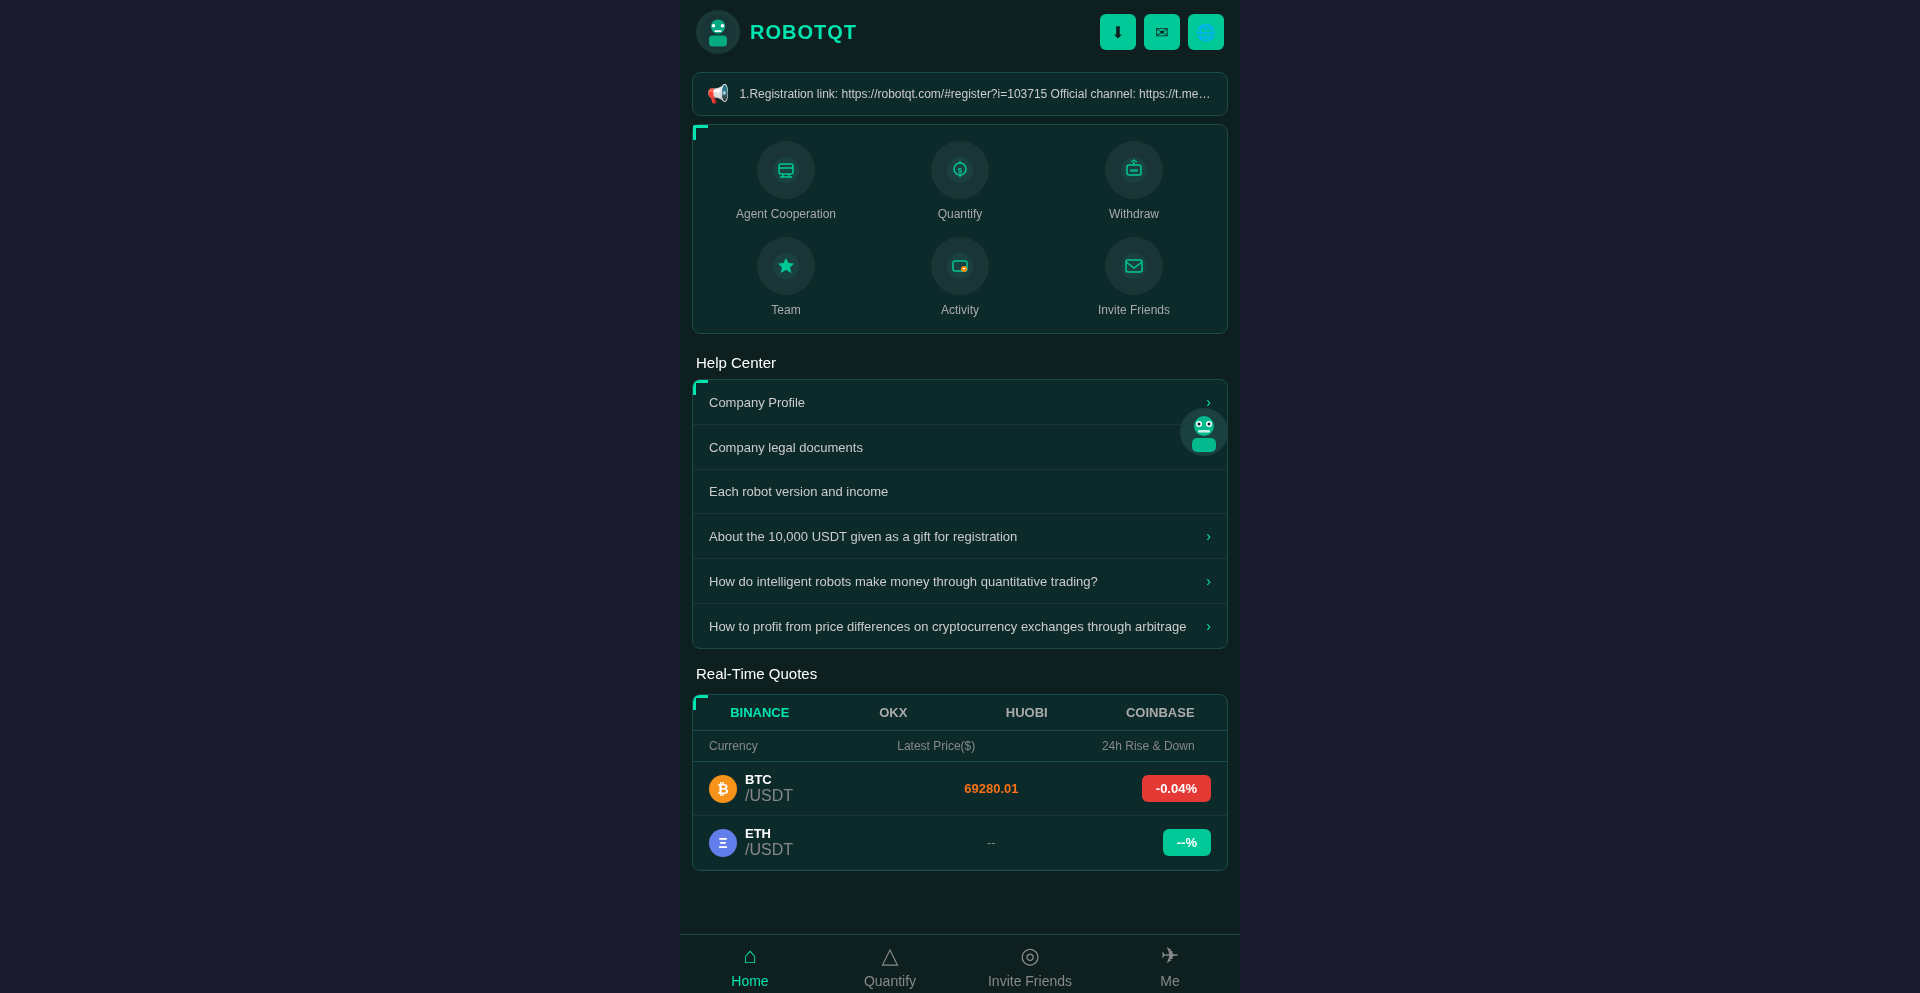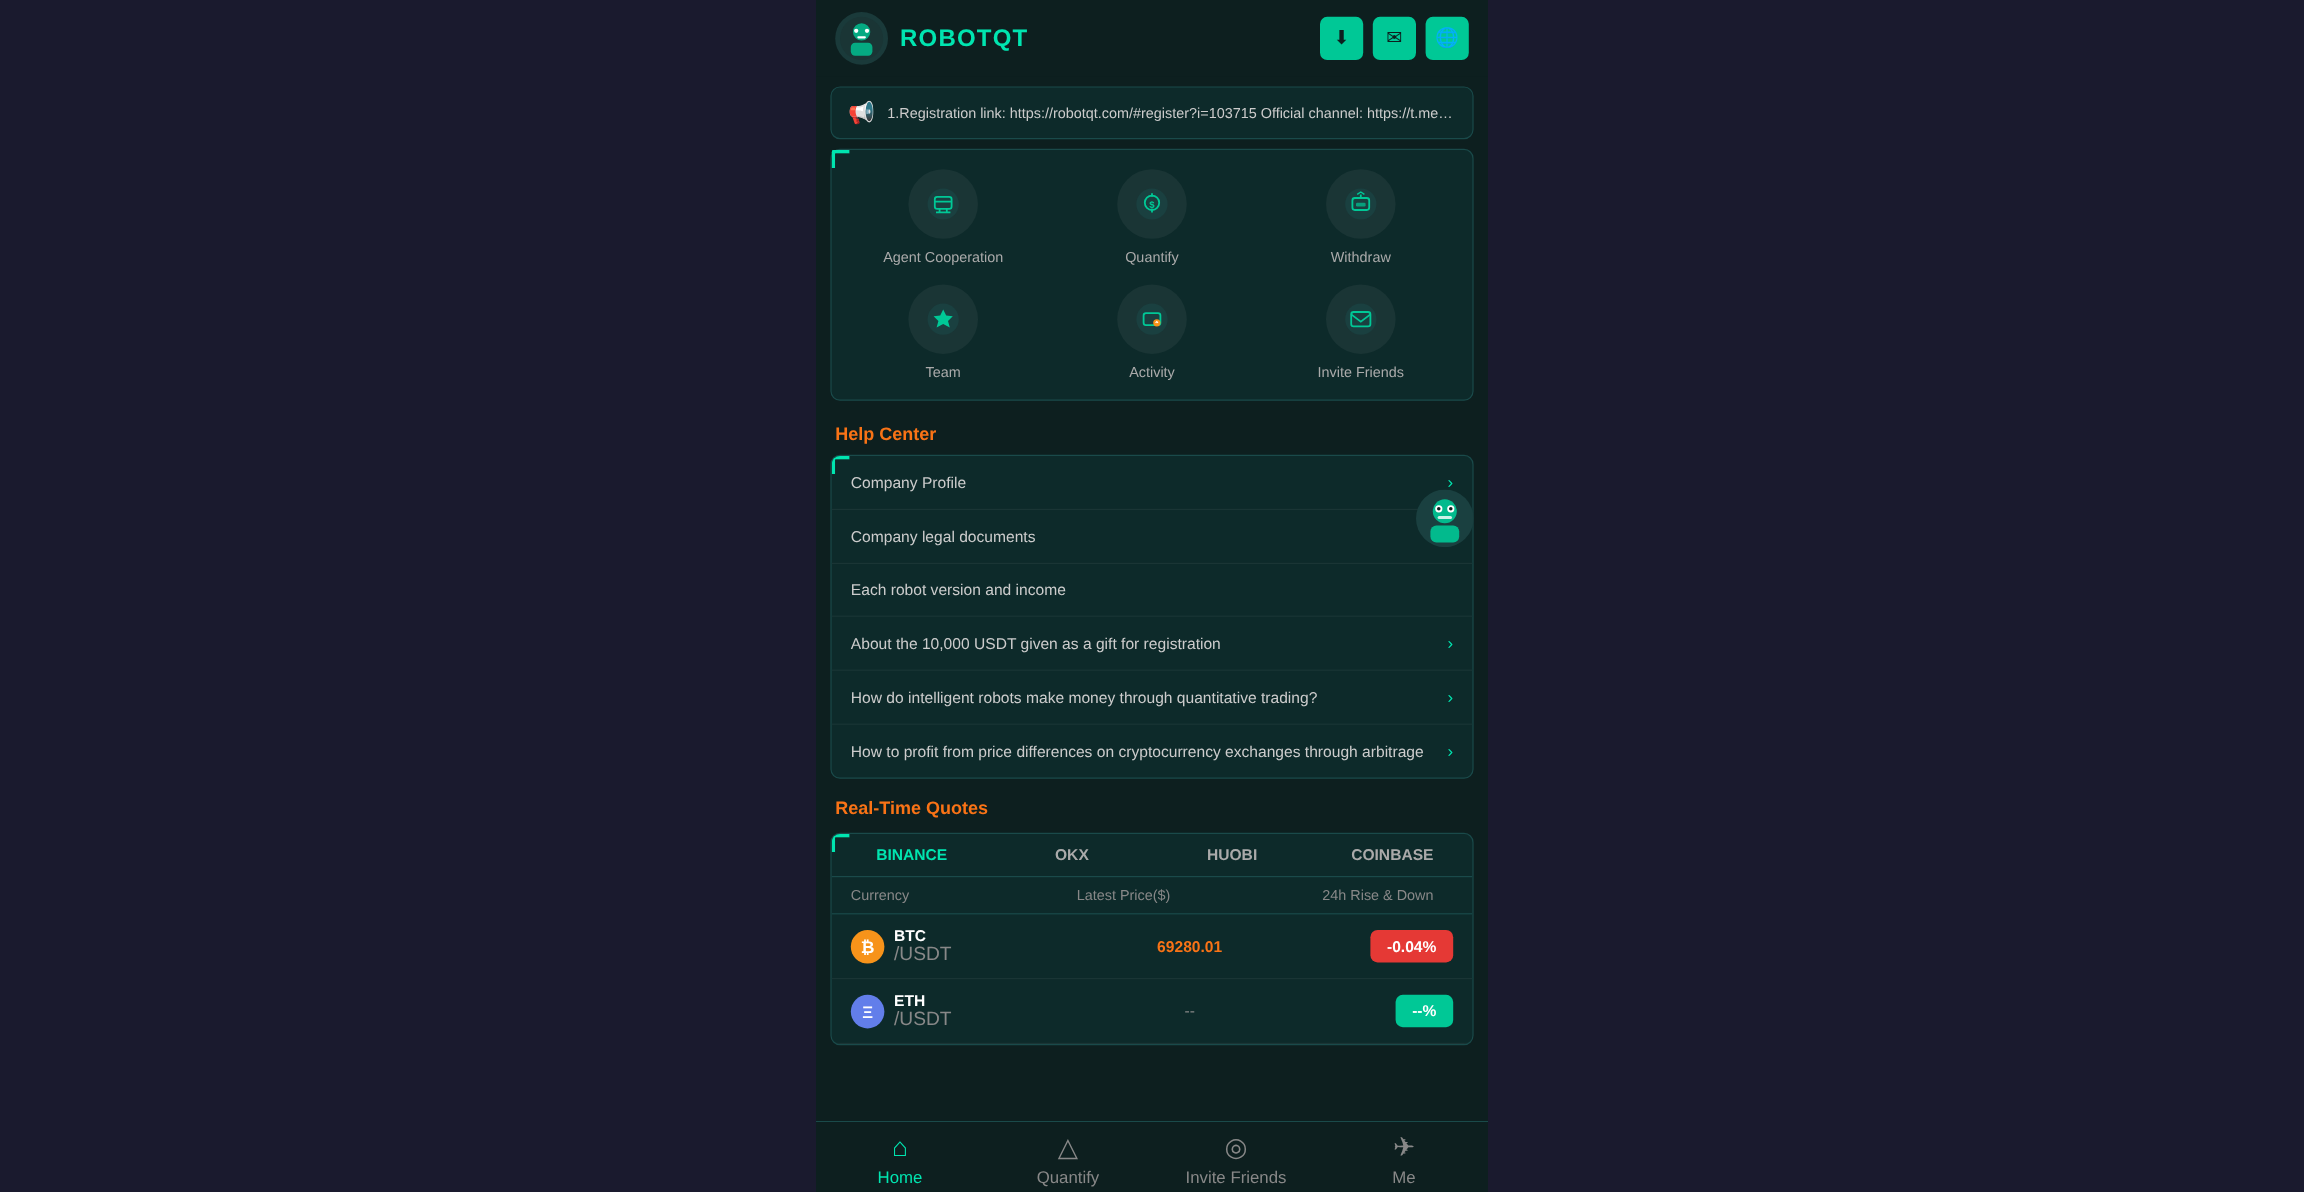--- a/index.html
+++ b/index.html
@@ -127,23 +127,23 @@
       justify-content: center;
       font-size: 22px;
     }
     .menu-label {
       color: #aaaaaa;
       font-size: 12px;
       text-align: center;
     }
     
     .section-title {
-      color: #f97316;
+      color: #ffffff;
       font-size: 15px;
-      font-weight: bold;
+      font-weight: normal;
       padding: 12px 16px 4px;
     }
     .help-list {
       margin: 4px 12px;
       background: #0d2a2a;
       border: 1px solid #1a4a4a;
       border-radius: 8px;
       overflow: hidden;
       position: relative;
     }

